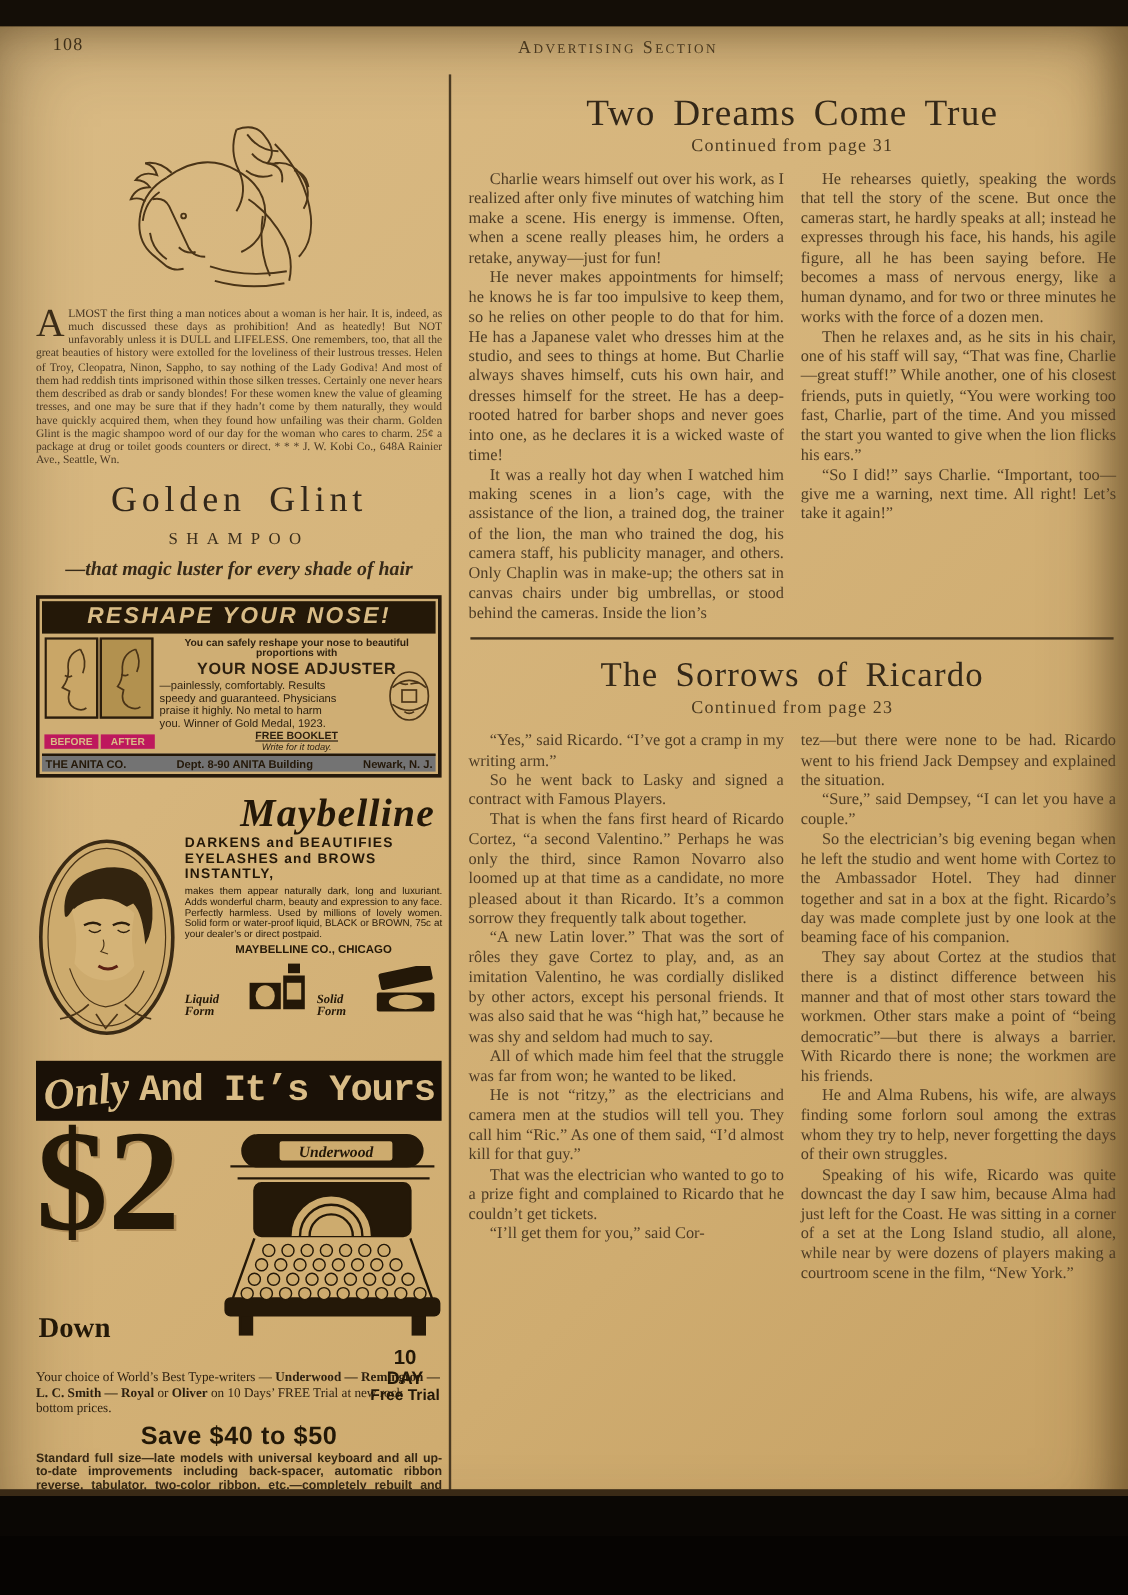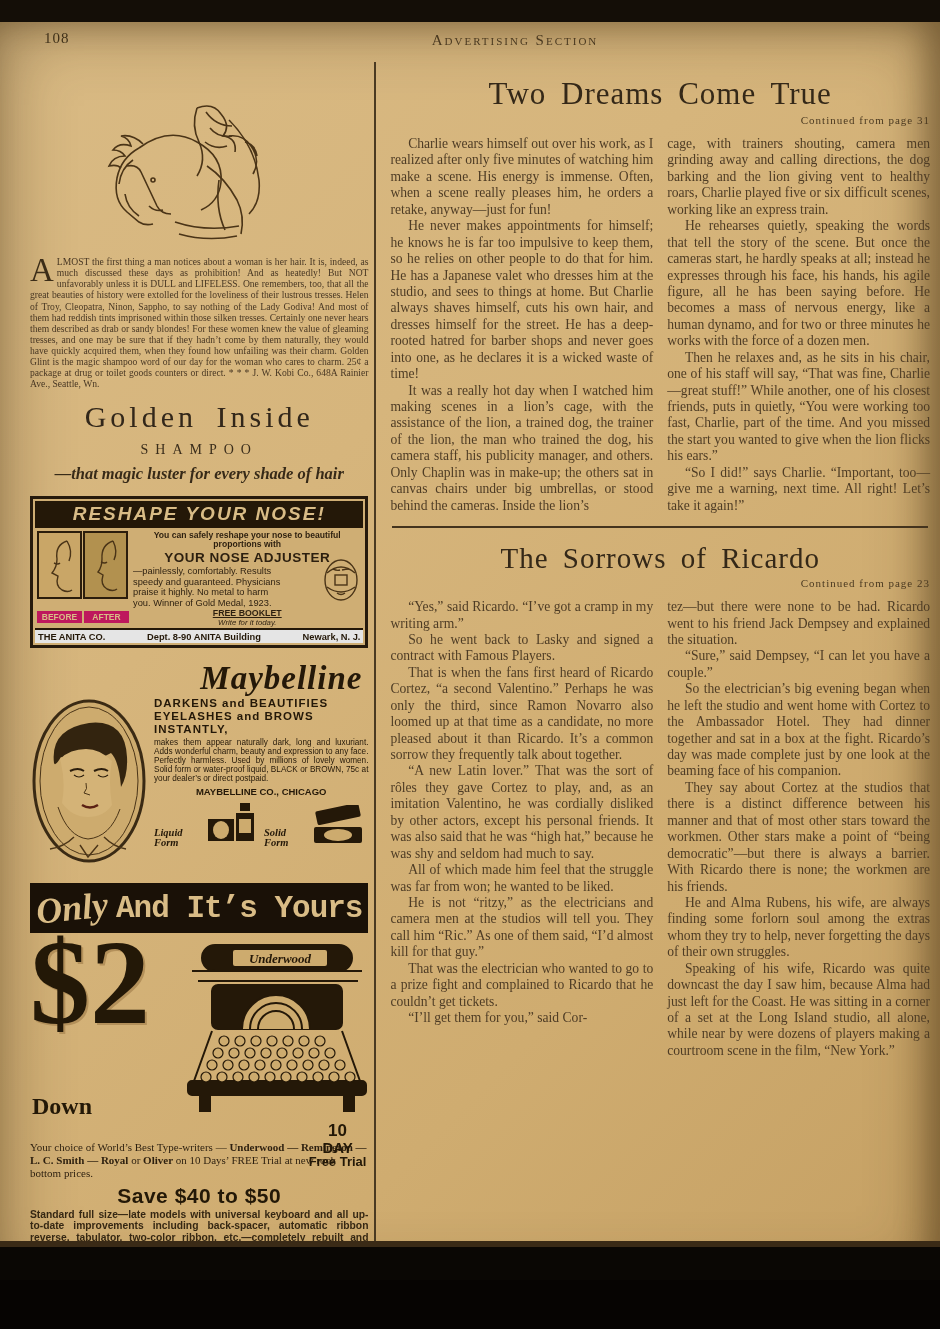--- a/index.html
+++ b/index.html
@@ -18,21 +18,21 @@
   .section{position:absolute;left:0;right:0;top:10px;text-align:center;padding-left:90px;
         font-variant:small-caps;letter-spacing:2px;font-size:15px;color:#4a3920;}
   
   .content{display:flex;align-items:stretch;}
   .adcol{flex:0 0 292px;padding:0 6px 0 30px;}
   .articles{flex:1;border-left:2px solid #4a3a22;padding:0 10px 0 14px;min-height:1230px;}
   
   .art-title{margin:14px 0 2px;text-align:center;font-weight:normal;font-size:31px;
         letter-spacing:1px;word-spacing:6px;color:#342818;}
   .art-title.second{font-size:29px;}
-  .continued{text-align:right;font-size:11px;letter-spacing:1px;color:#4a3920;margin-bottom:10px;}
+  .continued{text-align:center;font-size:15px;letter-spacing:1px;color:#4a3920;margin-bottom:10px;}
   .cols{display:flex;gap:14px;}
   .col{flex:1;}
   .col p{margin:0;text-align:justify;text-indent:1.3em;font-size:13.6px;line-height:1.21;
         color:#4e3c25;}
   .col p.cont{text-indent:0;}
   .rule{border:none;border-top:2.5px solid #43331d;margin:12px 2px 4px;}
   
   .godiva{display:block;margin:40px auto 2px;}
   .kobi{margin-top:4px;font-size:9.6px;line-height:1.16;text-align:justify;color:#483723;}
   .dropcap{float:left;font-size:33px;line-height:.78;padding:2px 3px 0 0;color:#3c2d18;}
@@ -47,21 +47,21 @@
   .anita-faces{flex:0 0 92px;position:relative;}
   .ba-row{display:flex;gap:2px;margin-top:2px;}
   .ba-row div{flex:1;background:#be185d;color:#d9bc86;font-family:"Liberation Sans","DejaVu Sans",sans-serif;
         font-size:8.5px;font-weight:bold;text-align:center;padding:1px 0;}
   .anita-text{flex:1;font-family:"Liberation Sans","DejaVu Sans",sans-serif;color:#2c1f0f;position:relative;}
   .anita-intro{font-size:8.6px;font-weight:bold;text-align:center;line-height:1.1;}
   .anita-prod{font-size:13.5px;font-weight:bold;letter-spacing:.5px;text-align:center;margin:1px 0;}
   .anita-copy{font-size:9.3px;line-height:1.12;width:150px;}
   .anita-free{font-size:8.8px;font-weight:bold;text-align:center;text-decoration:underline;}
   .anita-write{font-size:7.8px;font-style:italic;text-align:center;}
-  .anita-foot{background:#e5e5e5;border-top:2px solid #241808;font-family:"Liberation Sans","DejaVu Sans",sans-serif;
+  .anita-foot{background:#737373;border-top:2px solid #241808;font-family:"Liberation Sans","DejaVu Sans",sans-serif;
         font-weight:bold;font-size:9.3px;color:#241808;display:flex;justify-content:space-between;padding:2px 3px 1px;}
   .adj-face{position:absolute;right:-2px;top:22px;}
   
   .mb{margin-top:12px;position:relative;}
   .mb-brand{text-align:right;font-style:italic;font-weight:bold;font-size:33px;letter-spacing:1px;
         color:#241808;margin-right:6px;}
   .mb-row{display:flex;gap:6px;}
   .mb-text{flex:1;font-family:"Liberation Sans","DejaVu Sans",sans-serif;color:#241808;}
   .mb-h{font-size:11.5px;font-weight:bold;letter-spacing:1px;line-height:1.15;}
   .mb-body{font-size:8.2px;line-height:1.12;text-align:justify;margin-top:1px;}
@@ -130,21 +130,21 @@
               <circle cx="74" cy="78" r="2"></circle>
               <path d="M70 104 q6 6 14 4"></path>
             </g>
           </svg>
         </span>
 
         <p class="kobi">
           <span class="dropcap">A</span><span>LMOST the first thing a man notices about a woman is her hair. It is, indeed, as much discussed these days as prohibition! And as heatedly! But NOT unfavorably unless it is DULL and LIFELESS. One remembers, too, that all the great beauties of history were extolled for the loveliness of their lustrous tresses. Helen of Troy, Cleopatra, Ninon, Sappho, to say nothing of the Lady Godiva! And most of them had reddish tints imprisoned within those silken tresses. Certainly one never hears them described as drab or sandy blondes! For these women knew the value of gleaming tresses, and one may be sure that if they hadn’t come by them naturally, they would have quickly acquired them, when they found how unfailing was their charm. Golden Glint is the magic shampoo word of our day for the woman who cares to charm. 25¢ a package at drug or toilet goods counters or direct. * * * J. W. Kobi Co., 648A Rainier Ave., Seattle, Wn.</span>
         </p>
 
-        <div class="gg-brand">Golden Inside</div>
+        <div class="gg-brand">Golden Glint</div>
         <div class="gg-prod">SHAMPOO</div>
         <div class="gg-tag">—that magic luster for every shade of hair</div>
 
         
         <div class="anita">
           <div class="anita-banner">RESHAPE YOUR NOSE!</div>
           <div class="anita-body">
             <div class="anita-faces">
               <span>
                 <svg width="92" height="74" viewBox="0 0 92 74">
@@ -340,21 +340,20 @@
         <section>
           <h1 class="art-title">Two Dreams Come True</h1>
           <div class="continued">Continued from page 31</div>
           <div class="cols">
             <div class="col">
               <p>Charlie wears himself out over his work, as I realized after only five minutes of watching him make a scene. His energy is immense. Often, when a scene really pleases him, he orders a retake, anyway—just for fun!</p>
               <p>He never makes appointments for himself; he knows he is far too impulsive to keep them, so he relies on other people to do that for him. He has a Japanese valet who dresses him at the studio, and sees to things at home. But Charlie always shaves himself, cuts his own hair, and dresses himself for the street. He has a deep-rooted hatred for barber shops and never goes into one, as he declares it is a wicked waste of time!</p>
               <p>It was a really hot day when I watched him making scenes in a lion’s cage, with the assistance of the lion, a trained dog, the trainer of the lion, the man who trained the dog, his camera staff, his publicity manager, and others. Only Chaplin was in make-up; the others sat in canvas chairs under big umbrellas, or stood behind the cameras. Inside the lion’s</p>
             </div>
             <div class="col">
-              <p class="cont">cage, with trainers shouting, camera men grinding away and calling directions, the dog barking and the lion giving vent to healthy roars, Charlie played five or six difficult scenes, working like an express train.</p>
               <p>He rehearses quietly, speaking the words that tell the story of the scene. But once the cameras start, he hardly speaks at all; instead he expresses through his face, his hands, his agile figure, all he has been saying before. He becomes a mass of nervous energy, like a human dynamo, and for two or three minutes he works with the force of a dozen men.</p>
               <p>Then he relaxes and, as he sits in his chair, one of his staff will say, “That was fine, Charlie—great stuff!” While another, one of his closest friends, puts in quietly, “You were working too fast, Charlie, part of the time. And you missed the start you wanted to give when the lion flicks his ears.”</p>
               <p>“So I did!” says Charlie. “Important, too—give me a warning, next time. All right! Let’s take it again!”</p>
             </div>
           </div>
         </section>
 
         <hr class="rule">
 
         <section>

